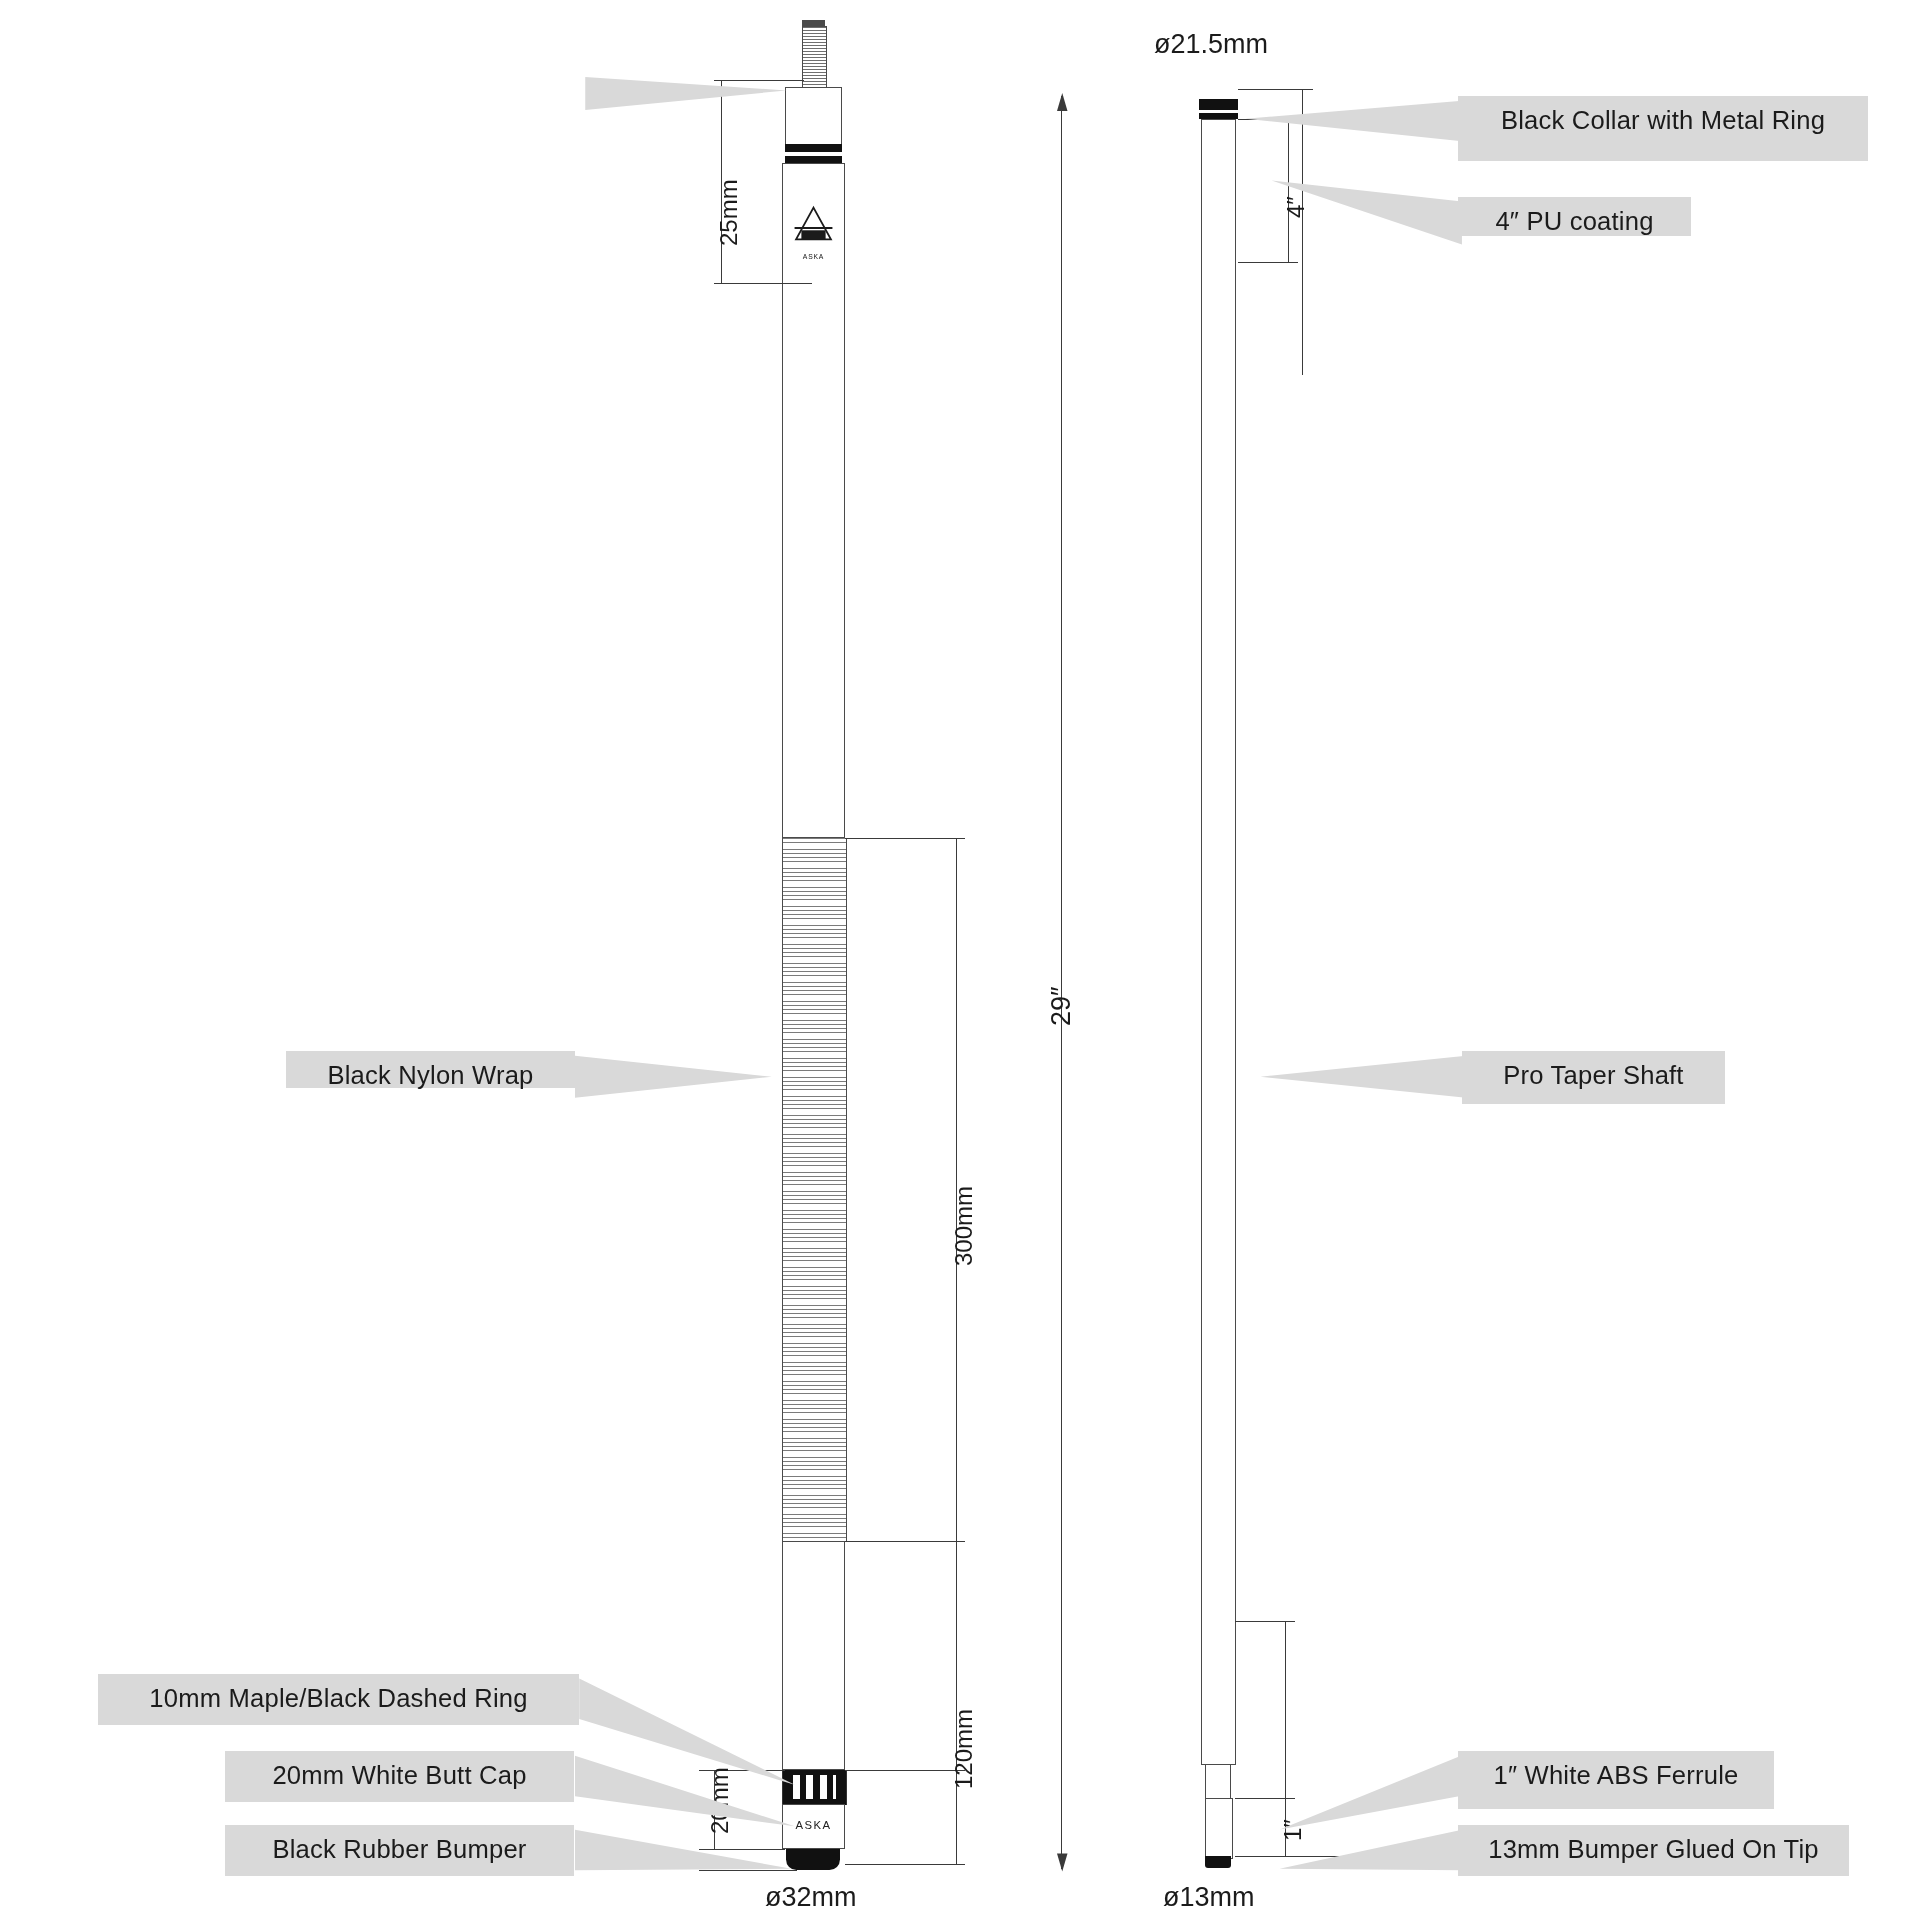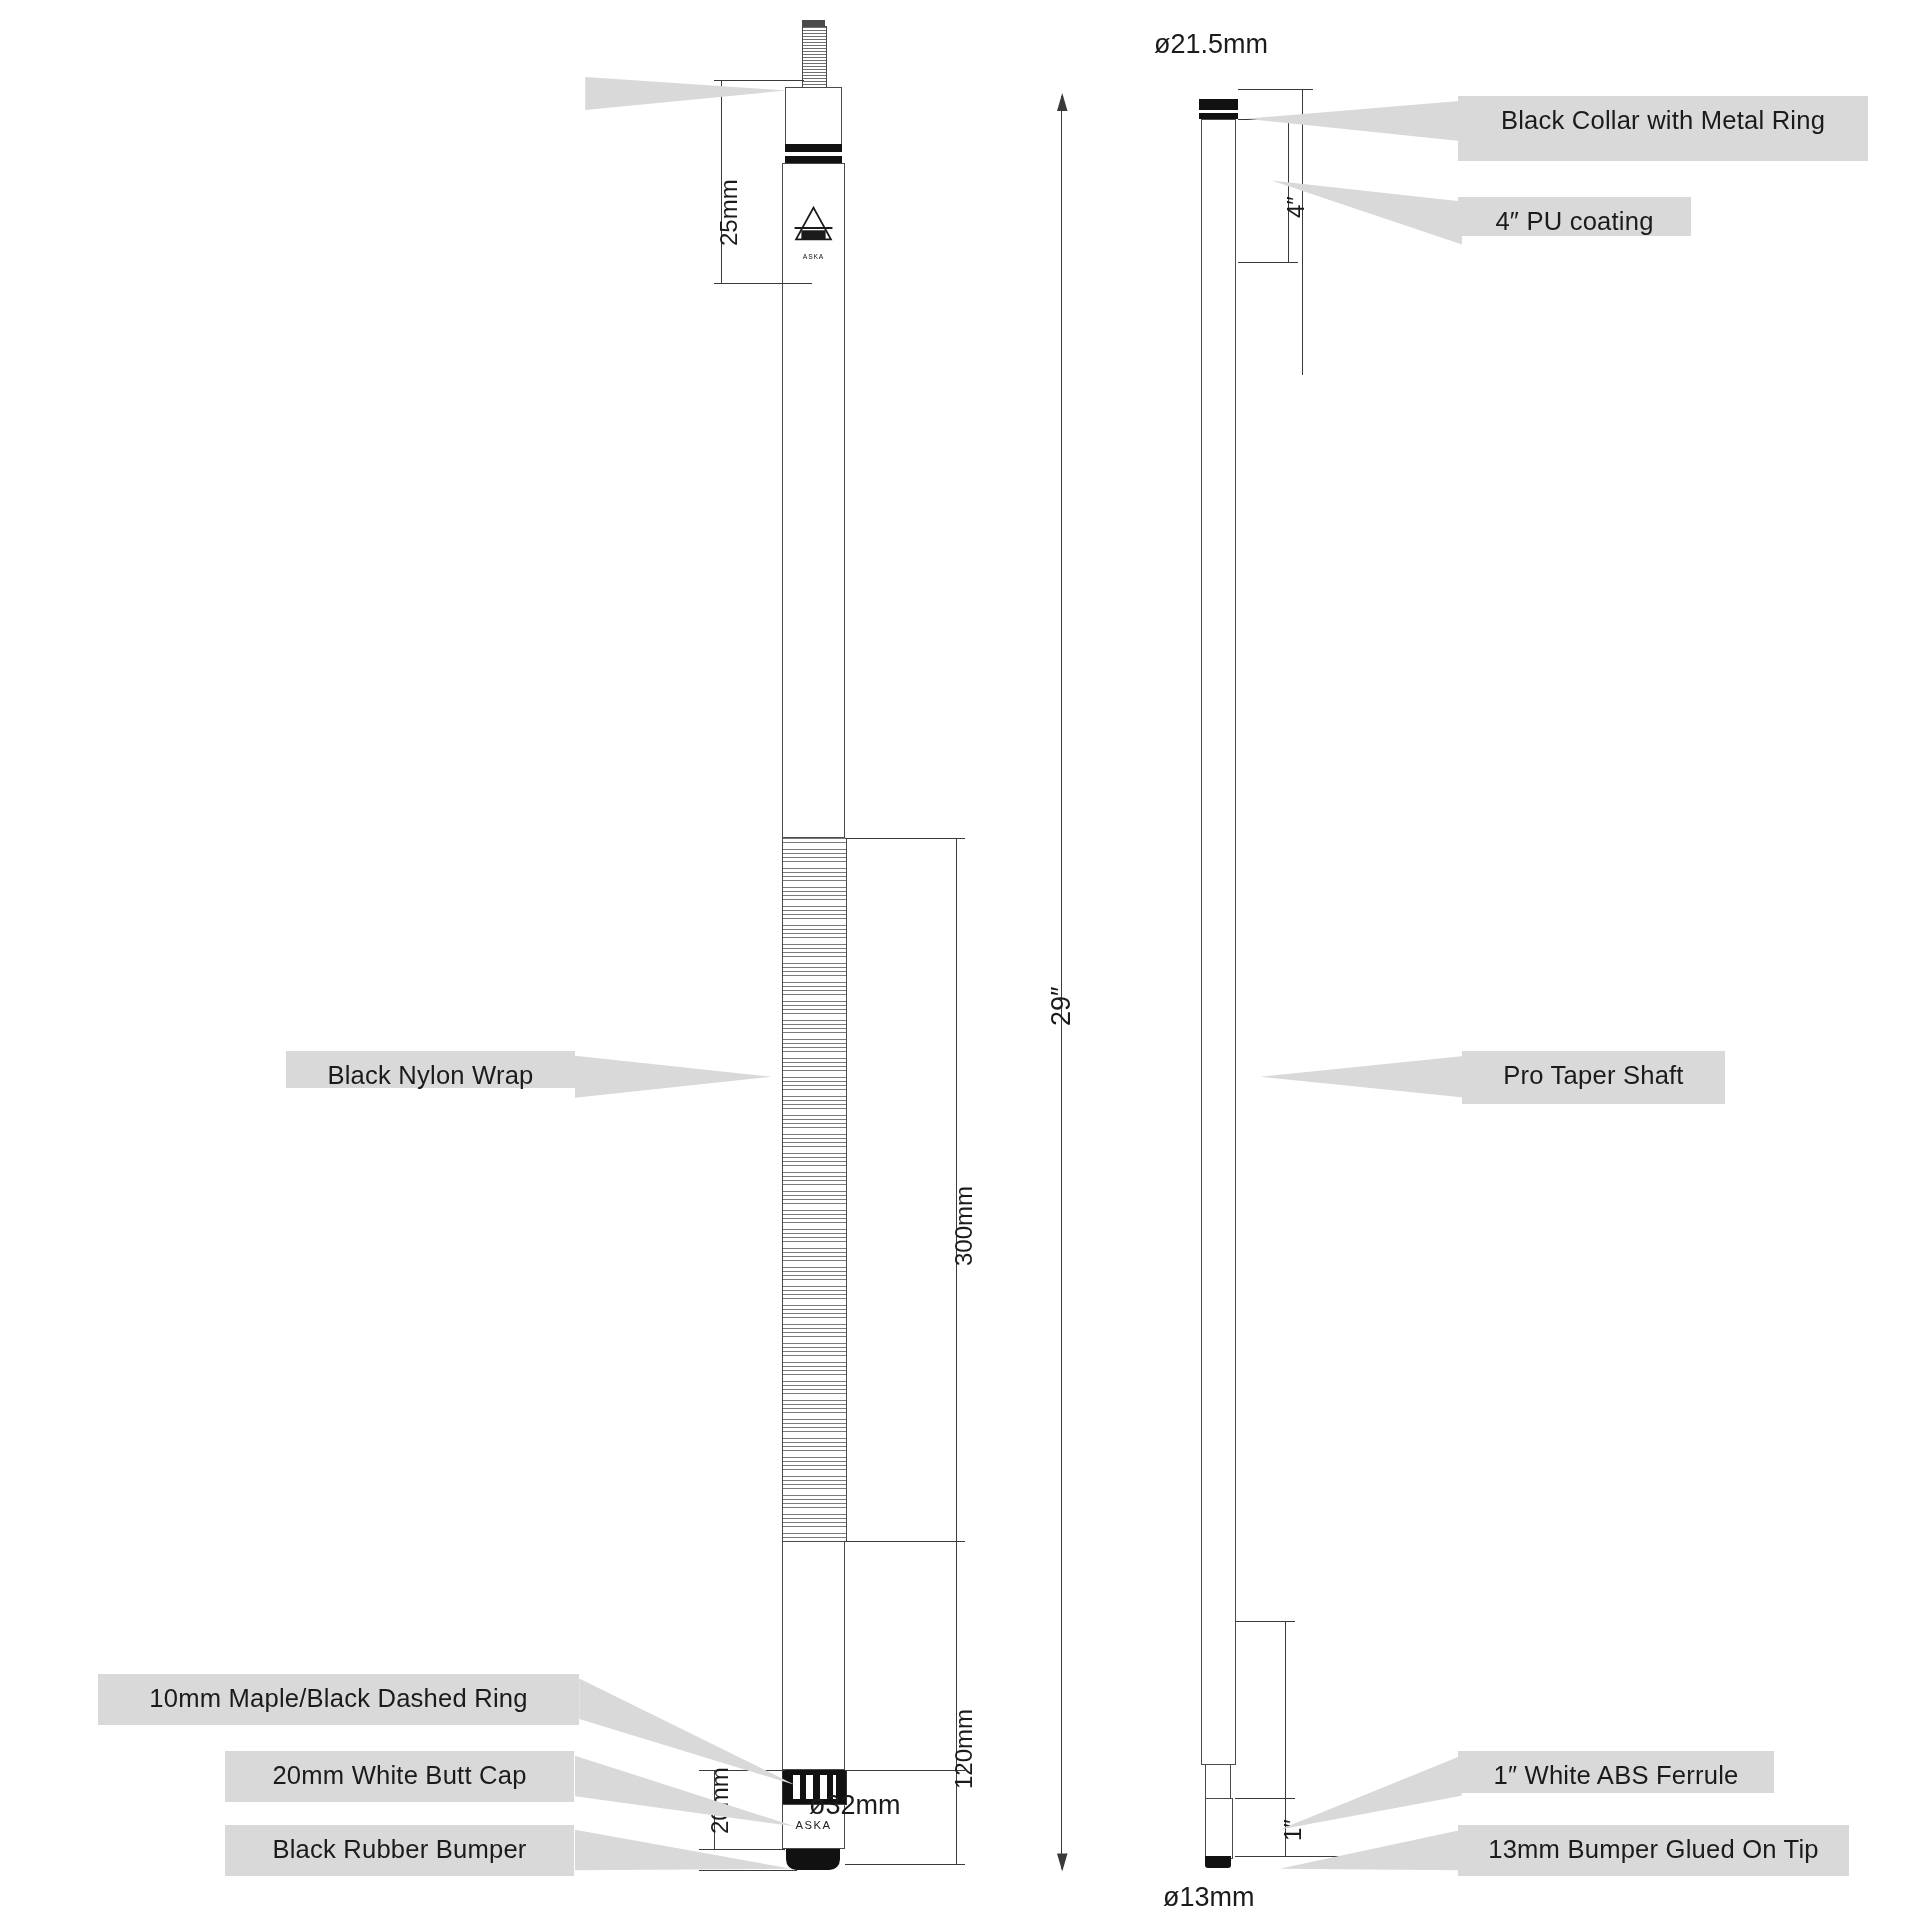--- a/index.html
+++ b/index.html
@@ -211,21 +211,21 @@
 
   <div class="ln vline" style="left:1061px; top:96px; height:1773px;"></div>
   <svg class="arrow" style="left:1054px; top:93px;" width="16.5" height="19.5" viewBox="0 0 22 26">
     <path d="M11 0 L4 24 L18 24 Z" fill="#3a3a3a"></path>
   </svg>
   <svg class="arrow" style="left:1054px; top:1852px;" width="16.5" height="19.5" viewBox="0 0 22 26">
     <path d="M11 26 L4 2 L18 2 Z" fill="#3a3a3a"></path>
   </svg>
   <div class="dimtext rot90" style="left:1046px; top:1026px; font-size:27px;">29″</div>
 
-  <div class="diam-label" style="left:765px; top:1790px;margin-left:44px;">ø32mm</div>
+  <div class="diam-label" style="left:765px; top:1882px;">ø32mm</div>
 
   <div class="part black-band" style="left:1199px; top:99px; width:39px; height:10.5px;"></div>
   <div class="part black-band" style="left:1199px; top:113px; width:39px; height:6px;"></div>
 
   <div class="part body-outline" style="left:1201px; top:119px; width:35px; height:1646px;"></div>
 
   <div class="part body-outline" style="left:1205px; top:1764px; width:25.6px; height:68px;"></div>
 
   <div class="ferrule" style="left:1205px; top:1798px; width:25.6px; height:59px;"></div>
 
@@ -281,21 +281,21 @@
   <div class="callout" style="left:1458px; top:197px; width:233px; height:39px;">4″ PU coating</div>
   <svg class="ptr" style="left:1270px; top:173px;" width="192" height="79" viewBox="0 0 255 105">
     <path d="M255 38 L2 10 L255 95 Z" fill="#d9d9d9"></path>
   </svg>
 
   <div class="callout" style="left:1462px; top:1051px; width:263px; height:53px;">Pro Taper Shaft</div>
   <svg class="ptr" style="left:1259px; top:1051px;" width="207" height="53" viewBox="0 0 275 70">
     <path d="M275 6 L2 34 L275 62 Z" fill="#d9d9d9"></path>
   </svg>
 
-  <div class="callout" style="left:1458px; top:1751px; width:316px; height:42px;">1″  White ABS Ferrule</div>
+  <div class="callout" style="left:1458px; top:1751px; width:316px; height:58px;">1″  White ABS Ferrule</div>
   <svg class="ptr" style="left:1278px; top:1751px;" width="184" height="86" viewBox="0 0 245 115">
     <path d="M245 6 L2 105 L245 60 Z" fill="#d9d9d9"></path>
   </svg>
 
   <div class="callout" style="left:1458px; top:1825px; width:391px; height:51px;">13mm Bumper Glued On Tip</div>
   <svg class="ptr" style="left:1278px; top:1825px;" width="184" height="68" viewBox="0 0 245 90">
     <path d="M245 6 L2 58 L245 60 Z" fill="#d9d9d9"></path>
   </svg>
 
 </div>

